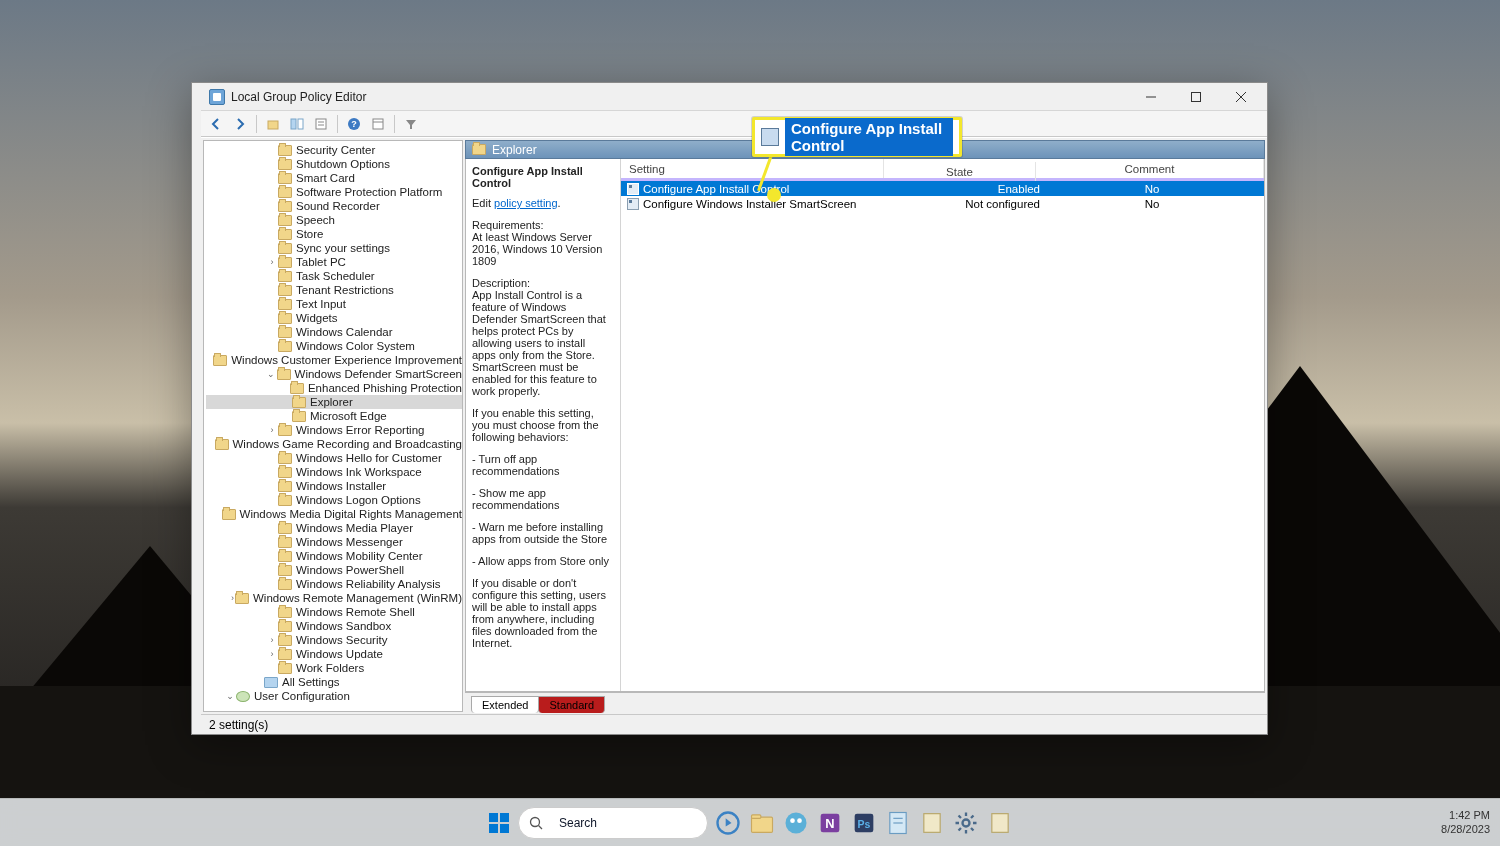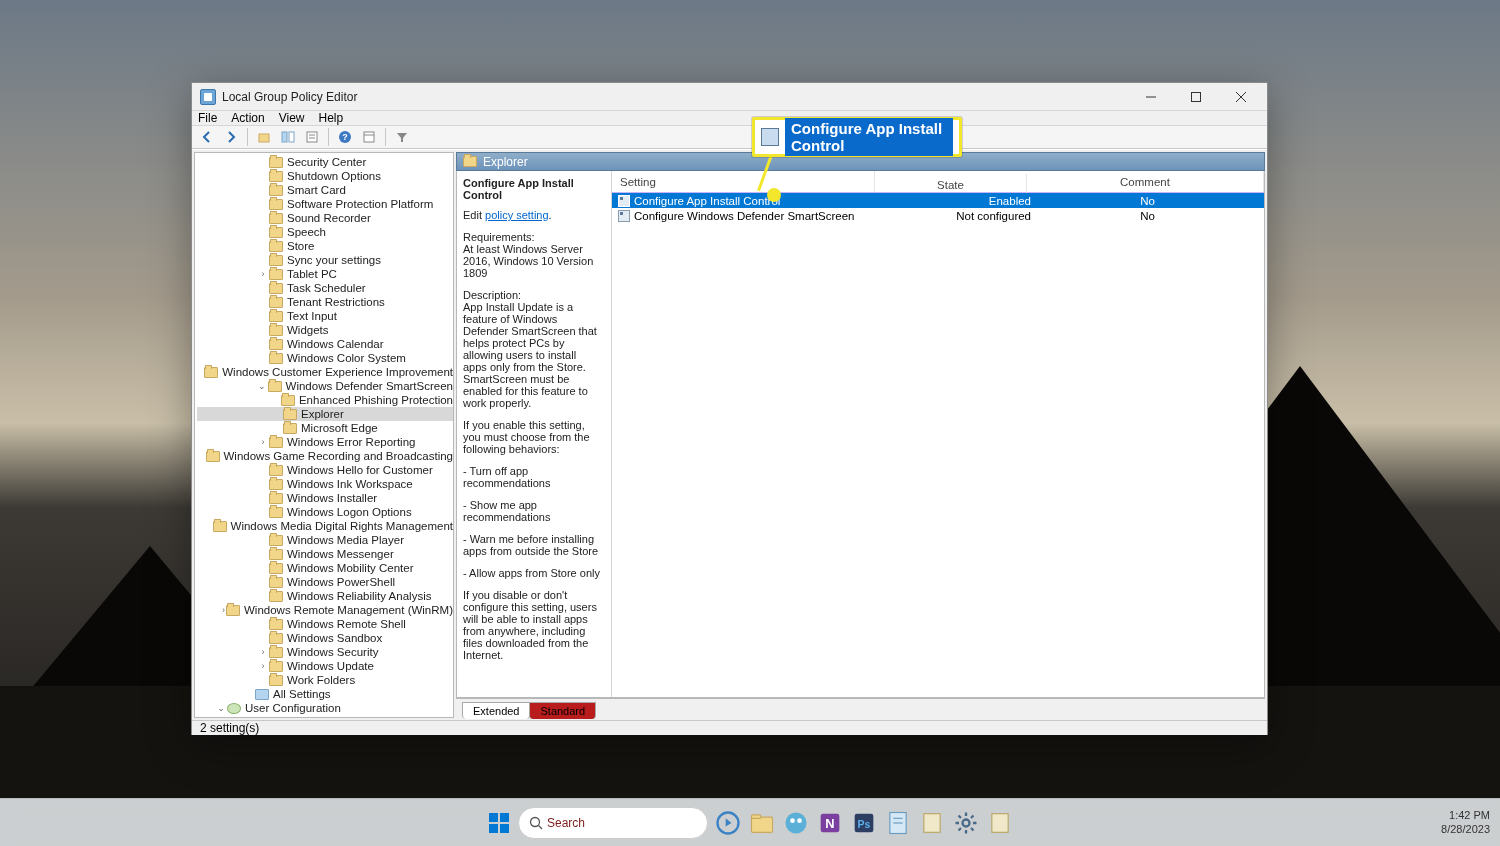--- a/index.html
+++ b/index.html
@@ -8,21 +8,21 @@
   background: linear-gradient(to bottom, #6c7986 0%, #a39a8b 35%, #c9bfa8 50%, #3d3a35 60%, #1a1817 100%);
   position: relative;
 }
 .mountain-left { position:absolute; bottom:0; left:0; width:0; height:0; border-left:250px solid transparent; border-right:250px solid transparent; border-bottom:300px solid #0a0806; transform:translateX(-100px); }
 .mountain-right{ position:absolute; bottom:0; right:0; width:0; height:0; border-left:300px solid transparent; border-right:300px solid transparent; border-bottom:400px solid #0a0806; transform:translateX(100px) translateY(-80px); }
 .ground { position:absolute; bottom:0; left:0; right:0; height:160px; background:#151310; }
 
 .window {
   position:absolute; left:191px; top:82px; width:1077px; height:653px;
   background:#f0f0f0; border:1px solid #8a8a8a; box-shadow:0 10px 40px rgba(0,0,0,.35);
-  display:flex; flex-direction:column;
+  display:flex; flex-direction:column;padding-left:9px;
 }
 .titlebar { height:28px; display:flex; align-items:center; padding:0 4px 0 8px; font-size:12px; color:#222; background:#f0f0f0; border-bottom:1px solid #d6d6d6; }
 .titlebar .icon { width:16px; height:16px; margin-right:6px; background:#6ea5d8; border:1px solid #3e78a9; border-radius:2px; position:relative; }
 .titlebar .icon::after{content:"";position:absolute;left:3px;top:3px;width:8px;height:8px;background:#fff;border-radius:1px;}
 .winbtns { margin-left:auto; display:flex; }
 .winbtn { width:45px; height:28px; display:flex; align-items:center; justify-content:center; font-size:12px; }
 .winbtn svg{width:10px;height:10px;stroke:#333;fill:none;stroke-width:1;}
 
 .menubar { height:20px; display:flex; align-items:center; padding-left:6px; gap:14px; font-size:12px; background:#f0f0f0; border-bottom:1px solid #d6d6d6;}
 .menubar span{cursor:default;}
@@ -55,21 +55,21 @@
 .pathbar .fld{width:14px;height:11px;background:#f1d68a;border:1px solid #c9a961;border-radius:1px;margin-right:6px;position:relative;}
 .pathbar .fld::before{content:"";position:absolute;top:-3px;left:0;width:5px;height:3px;background:#f1d68a;border:1px solid #c9a961;border-bottom:none;}
 
 .split { flex:1; display:flex; background:#fff; border:1px solid #b8b8b8; border-top:none;}
 .desc-pane { width:155px; padding:6px 8px 6px 6px; font-size:11px; color:#222; border-right:1px solid #d4d4d4; overflow:hidden;}
 .desc-pane h3{font-size:11px;font-weight:bold;margin-bottom:8px;}
 .desc-pane a{color:#0066cc;}
 .desc-pane p{margin-bottom:10px;}
 
 .list-pane{flex:1;display:flex;flex-direction:column;font-size:11.5px;}
-.list-hdr{display:flex;height:22px;align-items:center;border-bottom:1px solid #c4b5fd;background:#fff;}
+.list-hdr{display:flex;height:22px;align-items:center;border-bottom:3px solid #c4b5fd;background:#fff;}
 .list-hdr span{padding:0 8px;border-right:1px solid #e4e4e4;height:100%;display:flex;align-items:center;color:#444;}
 .col-setting{width:263px;} .col-state{width:152px;justify-content:center;margin-top:6px;} .col-comment{flex:1;justify-content:center;}
 .list-row{display:flex;height:15px;align-items:center;}
 .list-row.sel{background:#0078d4;color:#fff;}
 .list-row .ricon{width:12px;height:12px;margin:0 4px 0 6px;border:1px solid #8a9eb0;background:#e3ecf5;flex-shrink:0;position:relative;}
 .list-row.sel .ricon{border-color:#fff;}
 .list-row .ricon::after{content:"";position:absolute;left:1px;top:1px;width:3px;height:3px;background:#5a7a9a;}
 .list-row .c1{width:245px;white-space:nowrap;overflow:hidden;} .list-row .c2{width:152px;text-align:right;} .list-row .c3{flex:1;text-align:center;}
 
 .tabs {height:20px;display:flex;align-items:flex-end;padding-left:6px;background:#f0f0f0;border-top:1px solid #b8b8b8;font-size:11px;}
@@ -91,21 +91,21 @@
 
 .taskbar{
   position:absolute; bottom:0; left:0; right:0; height:48px;
   background:rgba(230,233,236,.88); backdrop-filter:blur(10px);
   display:flex; align-items:center; border-top:1px solid rgba(0,0,0,.1);
 }
 .task-center{position:absolute;left:50%;transform:translateX(-50%);display:flex;align-items:center;gap:6px;}
 .tbicon{width:28px;height:28px;border-radius:4px;display:flex;align-items:center;justify-content:center;}
 .start{width:26px;height:26px;}
 .start svg{width:22px;height:22px;}
-.searchbox{height:32px;width:190px;background:#fff;border:1px solid #ccc;border-radius:16px;display:flex;align-items:center;padding:0 10px;font-size:12px;color:#7f1d1d;gap:4px;}
+.searchbox{height:32px;width:190px;background:#fff;border:1px solid #ccc;border-radius:16px;display:flex;align-items:center;padding:0 10px;font-size:12px;color:#0f172a;gap:16px;}
 .tray{position:absolute;right:10px;display:flex;flex-direction:column;align-items:flex-end;font-size:11px;color:#333;line-height:1.2;}
 </style>
 </head>
 <body>
 
 <div class="mountain-right"></div>
 <div class="mountain-left"></div>
 <div class="ground"></div>
 
 <div class="window">
@@ -125,26 +125,20 @@
         </div>
       <div class="winbtn">
           <svg viewBox="0 0 10 10">
             <line x1="0" y1="0" x2="10" y2="10"></line>
             <line x1="10" y1="0" x2="0" y2="10"></line>
           </svg>
         </div>
     </div>
   </div>
 
-  <div class="menubar">
-    <span>File</span>
-    <span>Action</span>
-    <span>View</span>
-    <span>Help</span>
-  </div>
 
   <div class="toolbar">
     <div class="tbtn">
         <svg viewBox="0 0 14 14">
           <path d="M9 2 L4 7 L9 12" fill="none" stroke="#2b6cb0" stroke-width="2"></path>
         </svg>
       </div>
     <div class="tbtn">
         <svg viewBox="0 0 14 14">
           <path d="M5 2 L10 7 L5 12" fill="none" stroke="#2b6cb0" stroke-width="2"></path>
@@ -437,21 +431,21 @@
     <div class="content">
       <div class="pathbar">
         <span class="fld"></span>
         <span>Explorer</span>
       </div>
       <div class="split">
         <div class="desc-pane">
           <h3>Configure App Install Control</h3>
           <p><span>Edit </span><a href="#">policy setting</a>.</p>
           <p><span>Requirements:</span><br><span>At least Windows Server 2016, Windows 10 Version 1809</span></p>
-          <p><span>Description:</span><br><span>App Install Update is a feature of Windows Defender SmartScreen that helps protect PCs by allowing users to install apps only from the Store. SmartScreen must be enabled for this feature to work properly.</span></p>
+          <p><span>Description:</span><br><span>App Install Control is a feature of Windows Defender SmartScreen that helps protect PCs by allowing users to install apps only from the Store. SmartScreen must be enabled for this feature to work properly.</span></p>
           <p>If you enable this setting, you must choose from the following behaviors:</p>
           <p>   - Turn off app recommendations</p>
           <p>   - Show me app recommendations</p>
           <p>   - Warn me before installing apps from outside the Store</p>
           <p>   - Allow apps from Store only</p>
           <p>If you disable or don't configure this setting, users will be able to install apps from anywhere, including files downloaded from the Internet.</p>
         </div>
         <div class="list-pane">
           <div class="list-hdr">
             <span class="col-setting">Setting</span>
@@ -460,21 +454,21 @@
           </div>
           <div id="list-rows">
               <div class="list-row sel">
                 <span class="ricon"></span>
                 <span class="c1">Configure App Install Control</span>
                 <span class="c2">Enabled</span>
                 <span class="c3">No</span>
               </div>
               <div class="list-row">
                 <span class="ricon"></span>
-                <span class="c1">Configure Windows Defender SmartScreen</span>
+                <span class="c1">Configure Windows Installer SmartScreen</span>
                 <span class="c2">Not configured</span>
                 <span class="c3">No</span>
               </div>
             </div>
         </div>
       </div>
       <div class="tabs">
         <div class="tab active">Extended</div>
         <div class="tab">Standard</div>
       </div>

